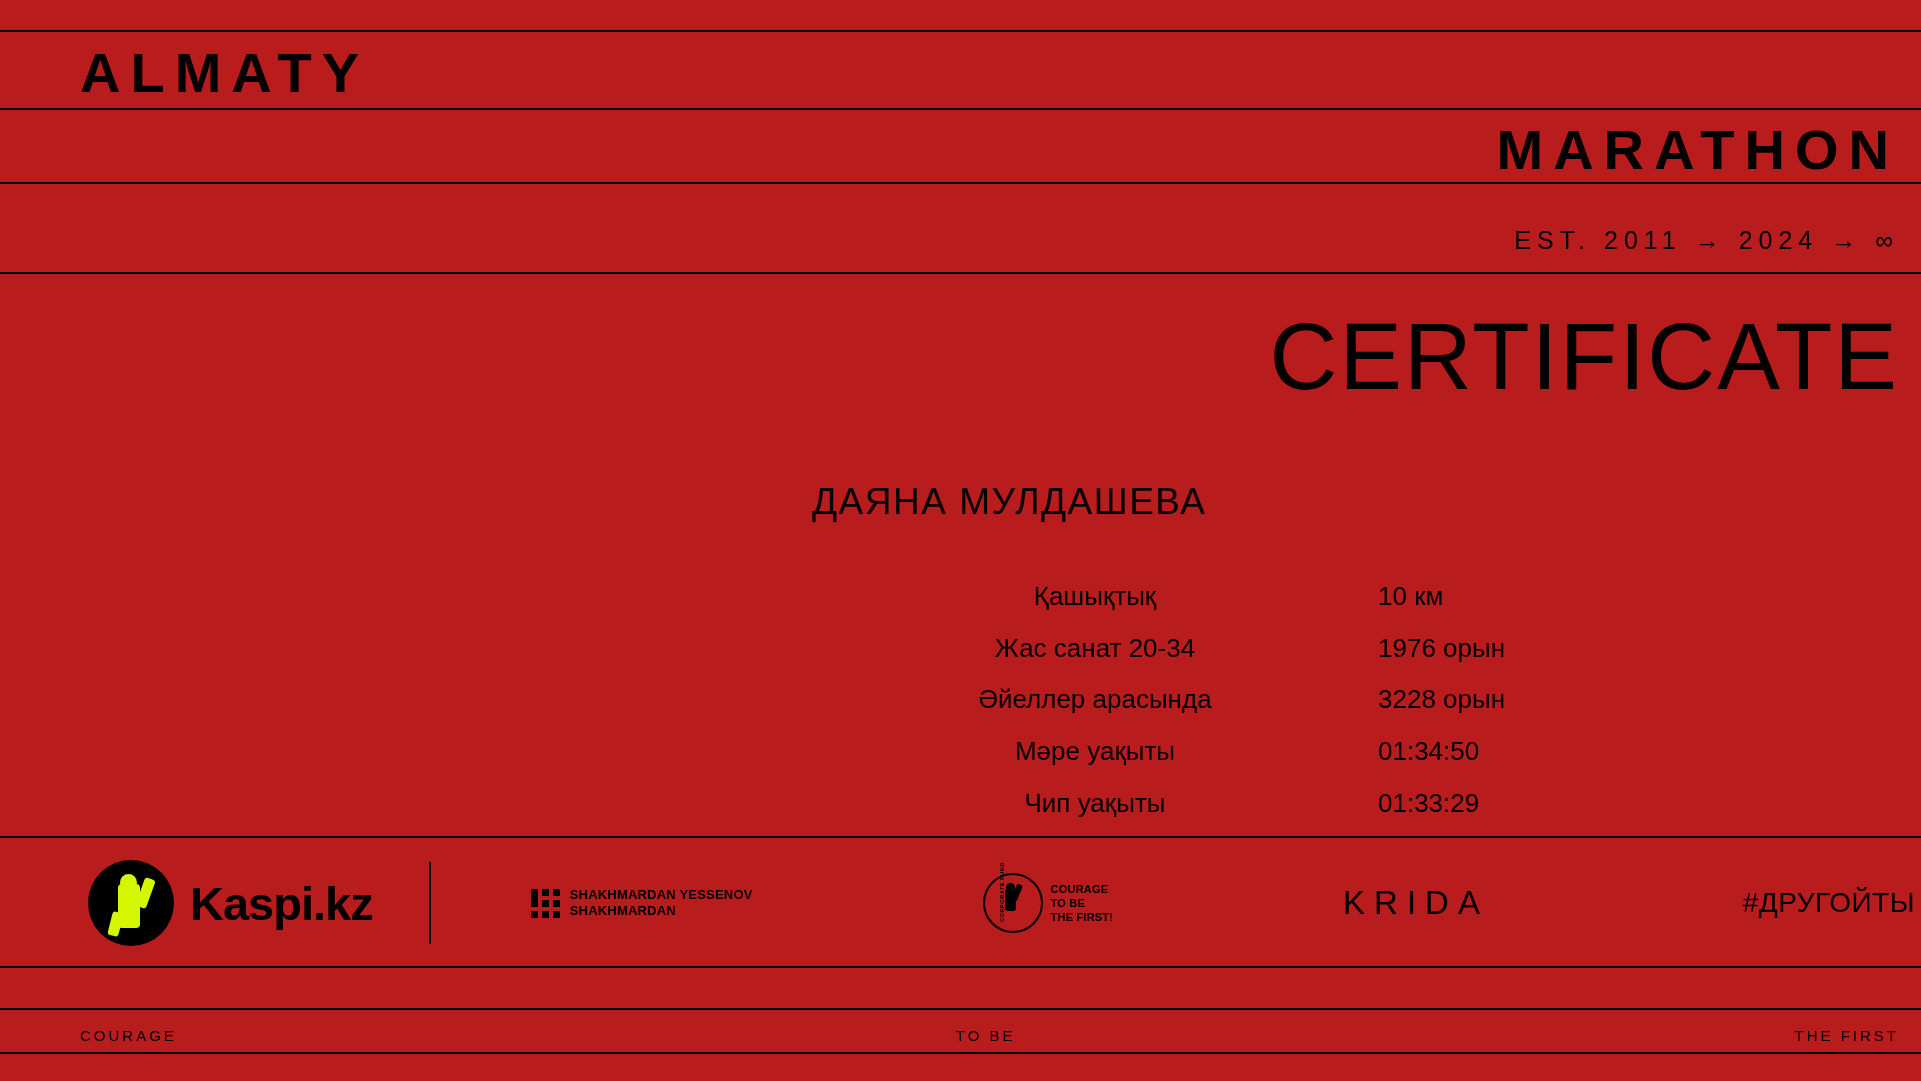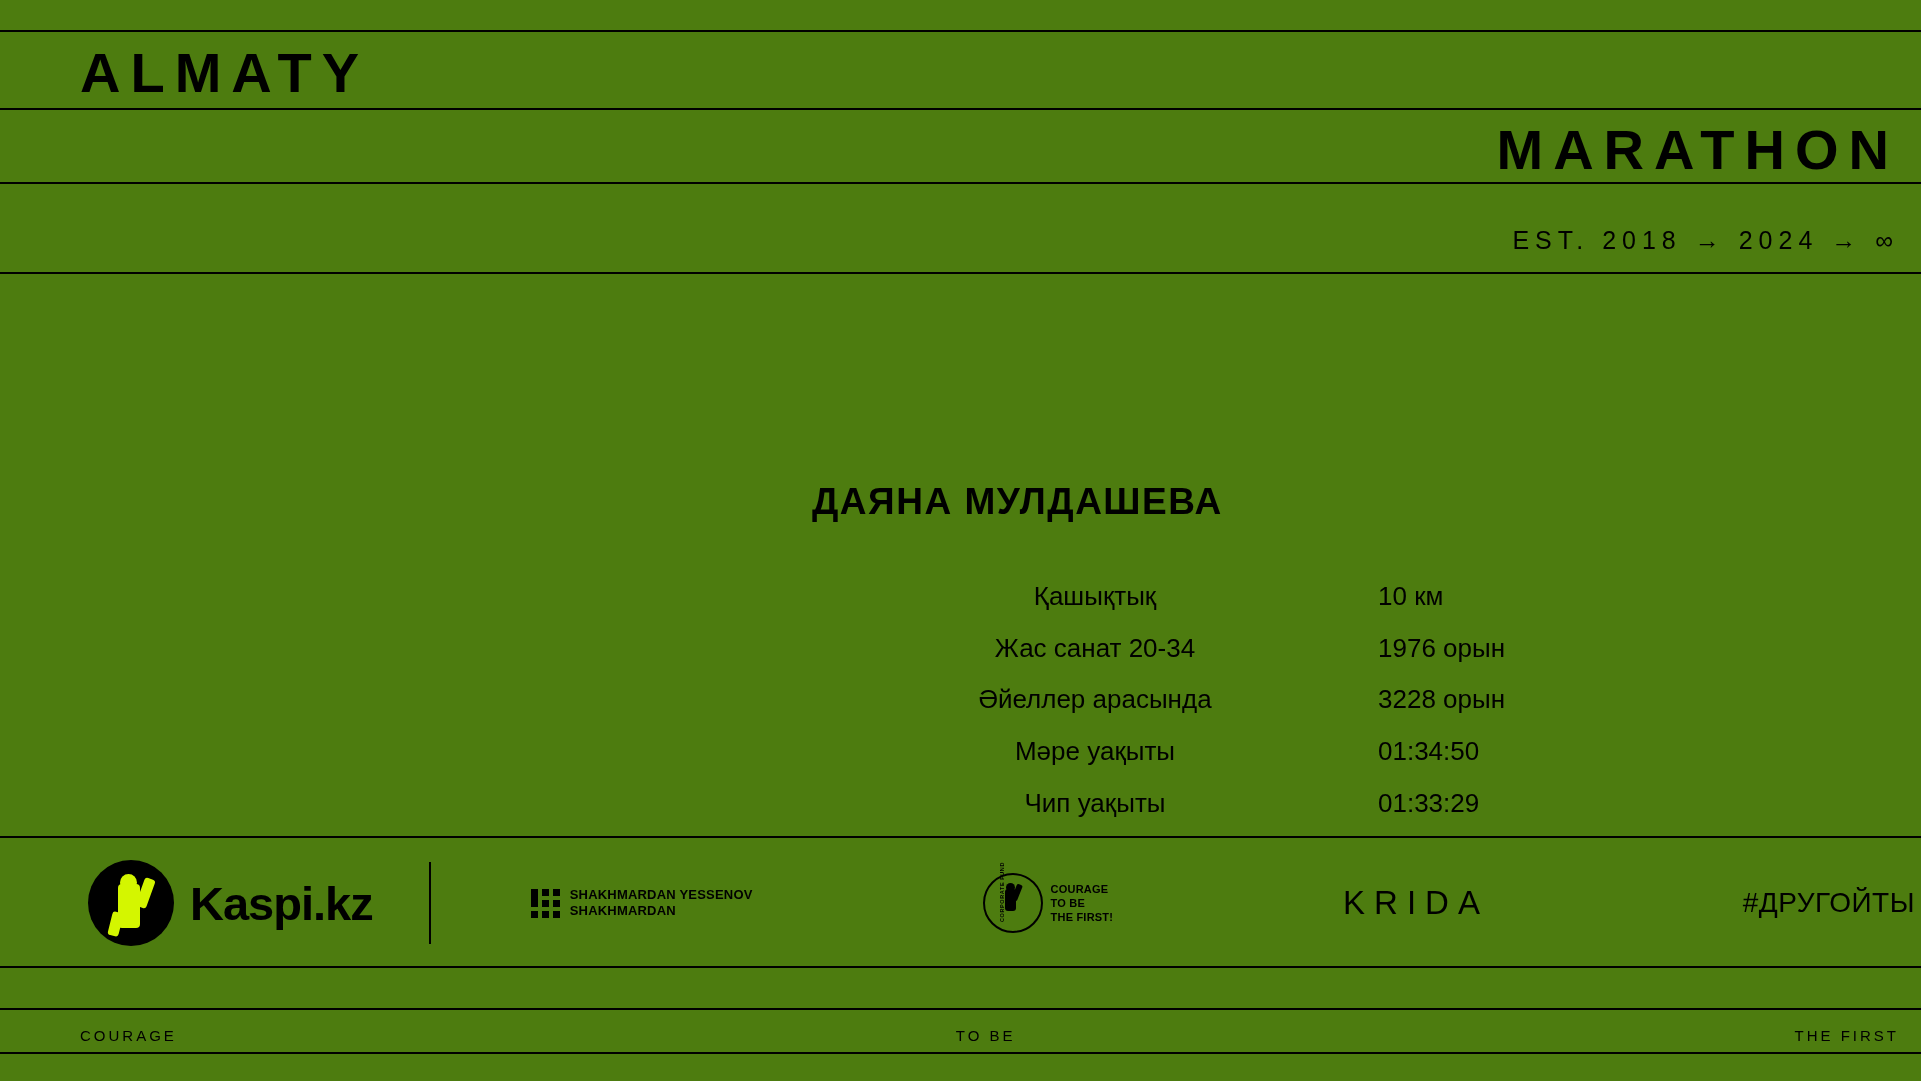--- a/index.html
+++ b/index.html
@@ -10,21 +10,21 @@
   body {
     width: 1921px;
     height: 1081px;
     overflow: hidden;
     font-family: "Liberation Sans", sans-serif;
   }
   .certificate {
     position: relative;
     width: 1921px;
     height: 1081px;
-    background: #4d7c0f;
+    background: #b91c1c;
     color: #000000;
     box-sizing: border-box;
   }
 
   
   .hr {
     position: absolute;
     left: 0;
     width: 1921px;
     height: 2px;
@@ -70,21 +70,21 @@
     letter-spacing: 2px;
     line-height: 1;
   }
 
   
   .athlete-name {
     position: absolute;
     left: 812px;
     top: 483px;
     font-size: 37px;
-    font-weight: bold;
+    font-weight: normal;
     letter-spacing: 1.5px;
     line-height: 1;
   }
 
   
   .results {
     position: absolute;
     left: 812px;
     top: 578px;
     width: 1060px;
@@ -281,22 +281,23 @@
   <div class="hr" style="top:108px"></div>
   <div class="hr" style="top:182px"></div>
   <div class="hr" style="top:272px"></div>
   <div class="hr" style="top:836px"></div>
   <div class="hr" style="top:966px"></div>
   <div class="hr" style="top:1008px"></div>
   <div class="hr" style="top:1052px"></div>
 
   <div class="header-almaty">ALMATY</div>
   <div class="header-marathon">MARATHON</div>
-  <div class="header-est">EST. 2018 → 2024 → ∞</div>
-
+  <div class="header-est">EST. 2011 → 2024 → ∞</div>
+
+  <div class="cert-title">CERTIFICATE</div>
 
   <div class="athlete-name">ДАЯНА МУЛДАШЕВА</div>
 
   <div class="results">
     <div class="result-row">
       <div class="result-label">Қашықтық</div>
       <div class="result-value">10 км</div>
     </div>
     <div class="result-row">
       <div class="result-label">Жас санат 20-34</div>

